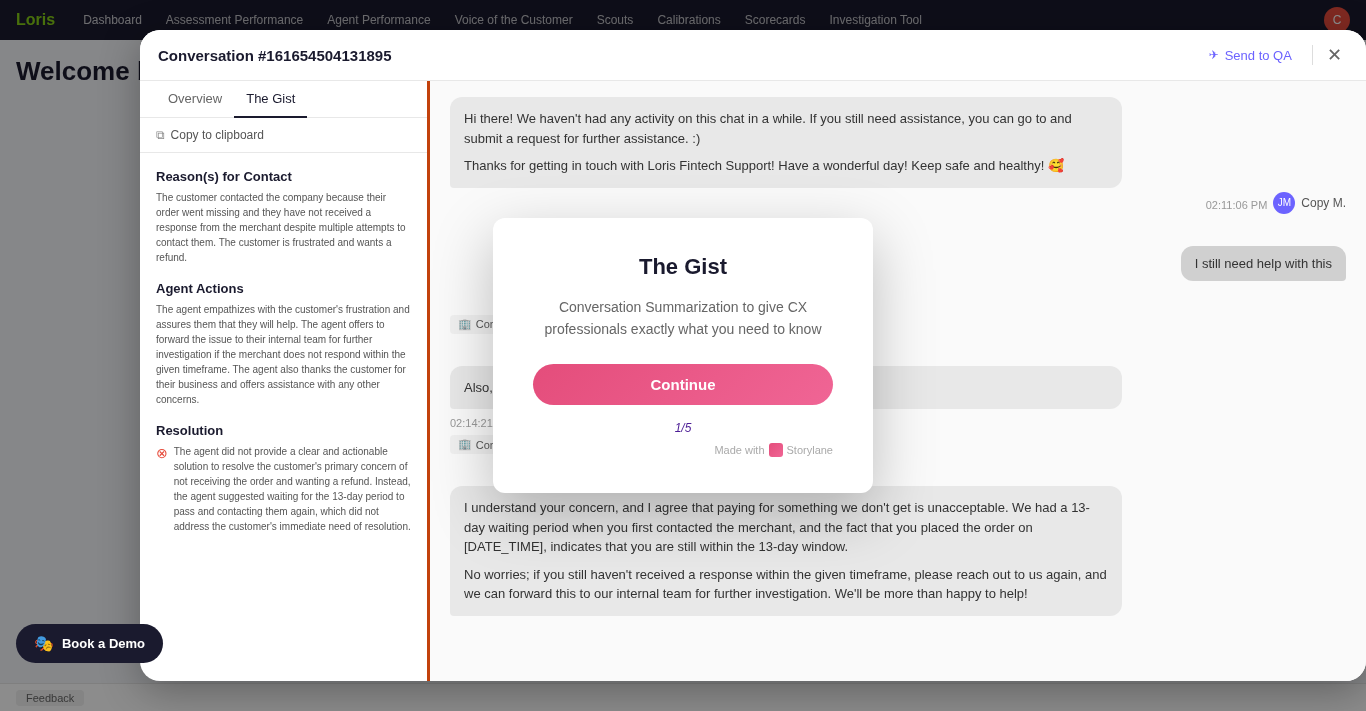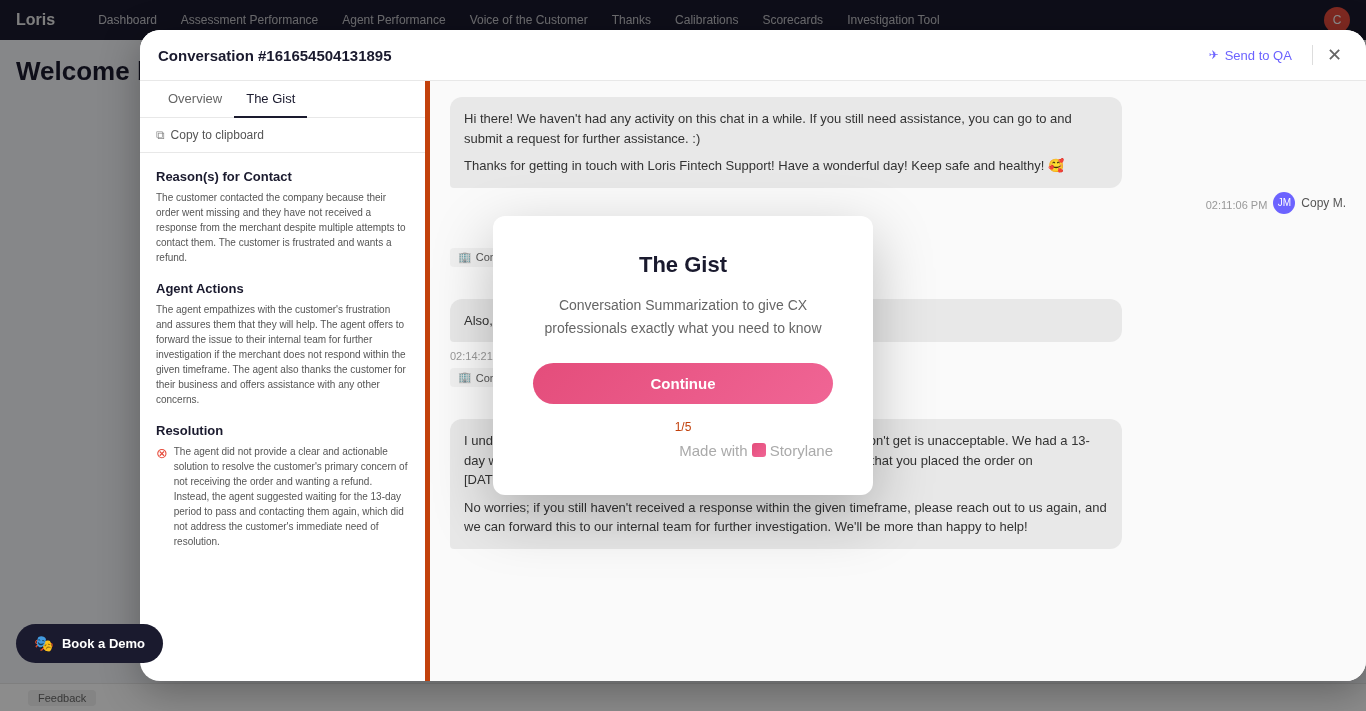--- a/index.html
+++ b/index.html
@@ -18,24 +18,24 @@
       top: 0; left: 0; right: 0;
       height: 40px;
       background: #1a1a2e;
       display: flex;
       align-items: center;
       padding: 0 16px;
       gap: 24px;
       z-index: 1;
     }
     .nav-logo {
-      color: #e5e5e5;
+      color: #84cc16;
       font-size: 16px;
       font-weight: bold;
-      margin-right: 19px;
+      margin-right: 4px;
     }
     .nav-item {
       color: rgba(255,255,255,0.75);
       font-size: 12px;
       cursor: pointer;
     }
     .nav-avatar {
       margin-left: auto;
       width: 26px; height: 26px;
       border-radius: 50%;
@@ -128,21 +128,21 @@
     
     .conv-body {
       display: flex;
       flex: 1;
       overflow: hidden;
     }
 
     
     .left-panel {
       width: 290px;
-      border-right: 5px solid #c2410c;
+      border-right: 3px solid #c2410c;
       display: flex;
       flex-direction: column;
       overflow: hidden;
     }
     .tabs {
       display: flex;
       padding: 0 16px;
       border-bottom: 1px solid #e8e8e8;
     }
     .tab {
@@ -305,29 +305,30 @@
       border: none;
       border-radius: 24px;
       padding: 12px 36px;
       font-size: 15px;
       font-weight: 600;
       cursor: pointer;
       margin-bottom: 16px;
     }
     .pagination {
       font-size: 12px;
-      color: #c2410c;
+      color: #4c1d95;
       margin-top: 0;
+      font-style: italic;
     }
     .storylane-row {
       display: flex;
       align-items: center;
       justify-content: flex-end;
       gap: 4px;
-      font-size: 15px;
+      font-size: 11px;
       color: #aaa;
       margin-top: 8px;
     }
     .storylane-icon {
       width: 14px; height: 14px;
       background: linear-gradient(135deg, #e44d7b, #f06595);
       border-radius: 3px;
       display: inline-block;
     }
 
@@ -355,21 +356,21 @@
 
     
     .feedback-bar {
       position: absolute;
       bottom: 0; left: 0; right: 0;
       height: 28px;
       background: white;
       border-top: 1px solid #e8e8e8;
       display: flex;
       align-items: center;
-      padding: 0 28px;
+      padding: 0 16px;
       z-index: 5;
     }
     .feedback-tag {
       background: #f0f0f0;
       border-radius: 4px;
       padding: 2px 10px;
       font-size: 11px;
       color: #666;
     }
 
@@ -380,21 +381,21 @@
   </style>
 </head>
 <body>
 
 <div class="top-nav">
   <span class="nav-logo">Loris</span>
   <span class="nav-item">Dashboard</span>
   <span class="nav-item">Assessment Performance</span>
   <span class="nav-item">Agent Performance</span>
   <span class="nav-item">Voice of the Customer</span>
-  <span class="nav-item">Thanks</span>
+  <span class="nav-item">Scouts</span>
   <span class="nav-item">Calibrations</span>
   <span class="nav-item">Scorecards</span>
   <span class="nav-item">Investigation Tool</span>
   <div class="nav-avatar">C</div>
 </div>
 
 <div class="bg-content">
   <div class="bg-welcome">Welcome b</div>
 </div>
 
@@ -444,20 +445,25 @@
           <p>Hi there! We haven't had any activity on this chat in a while. If you still need assistance, you can go to and submit a request for further assistance. :)</p>
           <p style="margin-top:8px">Thanks for getting in touch with Loris Fintech Support! Have a wonderful day! Keep safe and healthy! 🥰</p>
         </div>
         <div style="display:flex;justify-content:flex-end;align-items:center;gap:6px;margin-top:4px;">
           <span class="msg-meta">02:11:06 PM</span>
           <div class="agent-avatar">JM</div>
           <span class="agent-name">Copy M.</span>
         </div>
       </div>
 
+      <div class="customer-bubble-wrap">
+        <div class="customer-bubble">
+          <p>I still need help with this</p>
+        </div>
+      </div>
 
       <div class="tag-row">
         <span class="tag">
           <span class="tag-icon">🏢</span>
           <span>Company</span>
         </span>
         <span style="color:#aaa;font-size:12px">+</span>
         <span class="tag">
           <span class="tag-icon">👤</span>
           <span>Agent</span>

